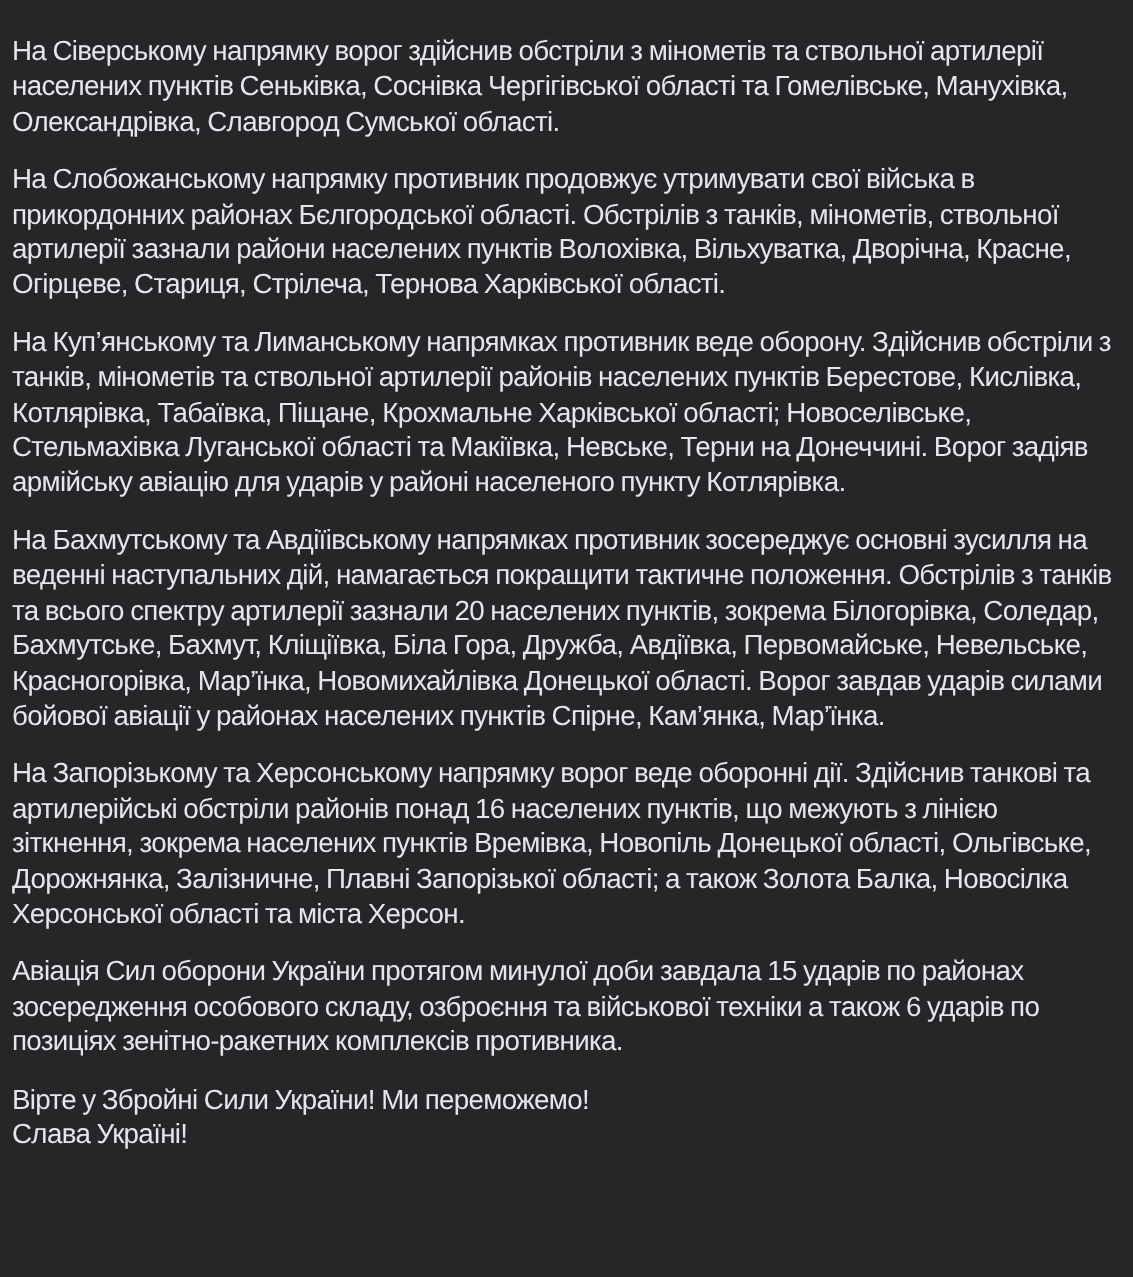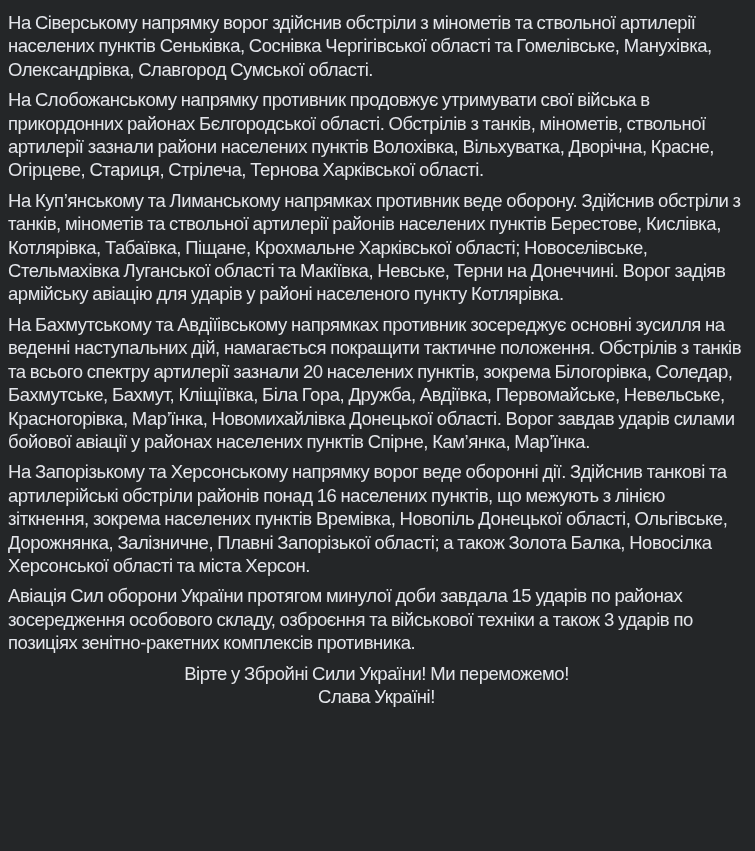--- a/index.html
+++ b/index.html
@@ -22,37 +22,36 @@
     letter-spacing: -0.45px;
     word-spacing: -0.5px;
     -webkit-font-smoothing: antialiased;
   }
   .post {
     padding: 7px 10px 4px 8px;
     box-sizing: border-box;
     width: 755px;
   }
   .para {
-    margin: 4px 0 7px 0;
+    margin: 15px 0 7px 0;
   }
   .para:last-child {
     margin-bottom: 0;
   }
   .closing-line {
     display: block;
-    text-align: center;
   }
 </style>
 </head>
 <body>
 
 <main class="post">
   <p class="para">На Сіверському напрямку ворог здійснив обстріли з мінометів та ствольної артилерії населених пунктів Сеньківка, Соснівка Чергігівської області та Гомелівське, Манухівка, Олександрівка, Славгород Сумської області.</p>
   <p class="para">На Слобожанському напрямку противник продовжує утримувати свої війська в прикордонних районах Бєлгородської області. Обстрілів з танків, мінометів, ствольної артилерії зазнали райони населених пунктів Волохівка, Вільхуватка, Дворічна, Красне, Огірцеве, Стариця, Стрілеча, Тернова Харківської області.</p>
   <p class="para">На Куп’янському та Лиманському напрямках противник веде оборону. Здійснив обстріли з танків, мінометів та ствольної артилерії районів населених пунктів Берестове, Кислівка, Котлярівка, Табаївка, Піщане, Крохмальне Харківської області; Новоселівське, Стельмахівка Луганської області та Макіївка, Невське, Терни на Донеччині. Ворог задіяв армійську авіацію для ударів у районі населеного пункту Котлярівка.</p>
   <p class="para">На Бахмутському та Авдіїівському напрямках противник зосереджує основні зусилля на веденні наступальних дій, намагається покращити тактичне положення. Обстрілів з танків та всього спектру артилерії зазнали 20 населених пунктів, зокрема Білогорівка, Соледар, Бахмутське, Бахмут, Кліщіївка, Біла Гора, Дружба, Авдіївка, Первомайське, Невельське, Красногорівка, Мар’їнка, Новомихайлівка Донецької області. Ворог завдав ударів силами бойової авіації у районах населених пунктів Спірне, Кам’янка, Мар’їнка.</p>
   <p class="para">На Запорізькому та Херсонському напрямку ворог веде оборонні дії. Здійснив танкові та артилерійські обстріли районів понад 16 населених пунктів, що межують з лінією зіткнення, зокрема населених пунктів Времівка, Новопіль Донецької області, Ольгівське, Дорожнянка, Залізничне, Плавні Запорізької області; а також Золота Балка, Новосілка Херсонської області та міста Херсон.</p>
-  <p class="para">Авіація Сил оборони України протягом минулої доби завдала 15 ударів по районах зосередження особового складу, озброєння та військової техніки а також 3 ударів по позиціях зенітно-ракетних комплексів противника.</p>
+  <p class="para">Авіація Сил оборони України протягом минулої доби завдала 15 ударів по районах зосередження особового складу, озброєння та військової техніки а також 6 ударів по позиціях зенітно-ракетних комплексів противника.</p>
   <p class="para">
     <span class="closing-line">Вірте у Збройні Сили України! Ми переможемо!</span>
     <span class="closing-line">Слава Україні!</span>
   </p>
 </main>
 
 </body></html>

